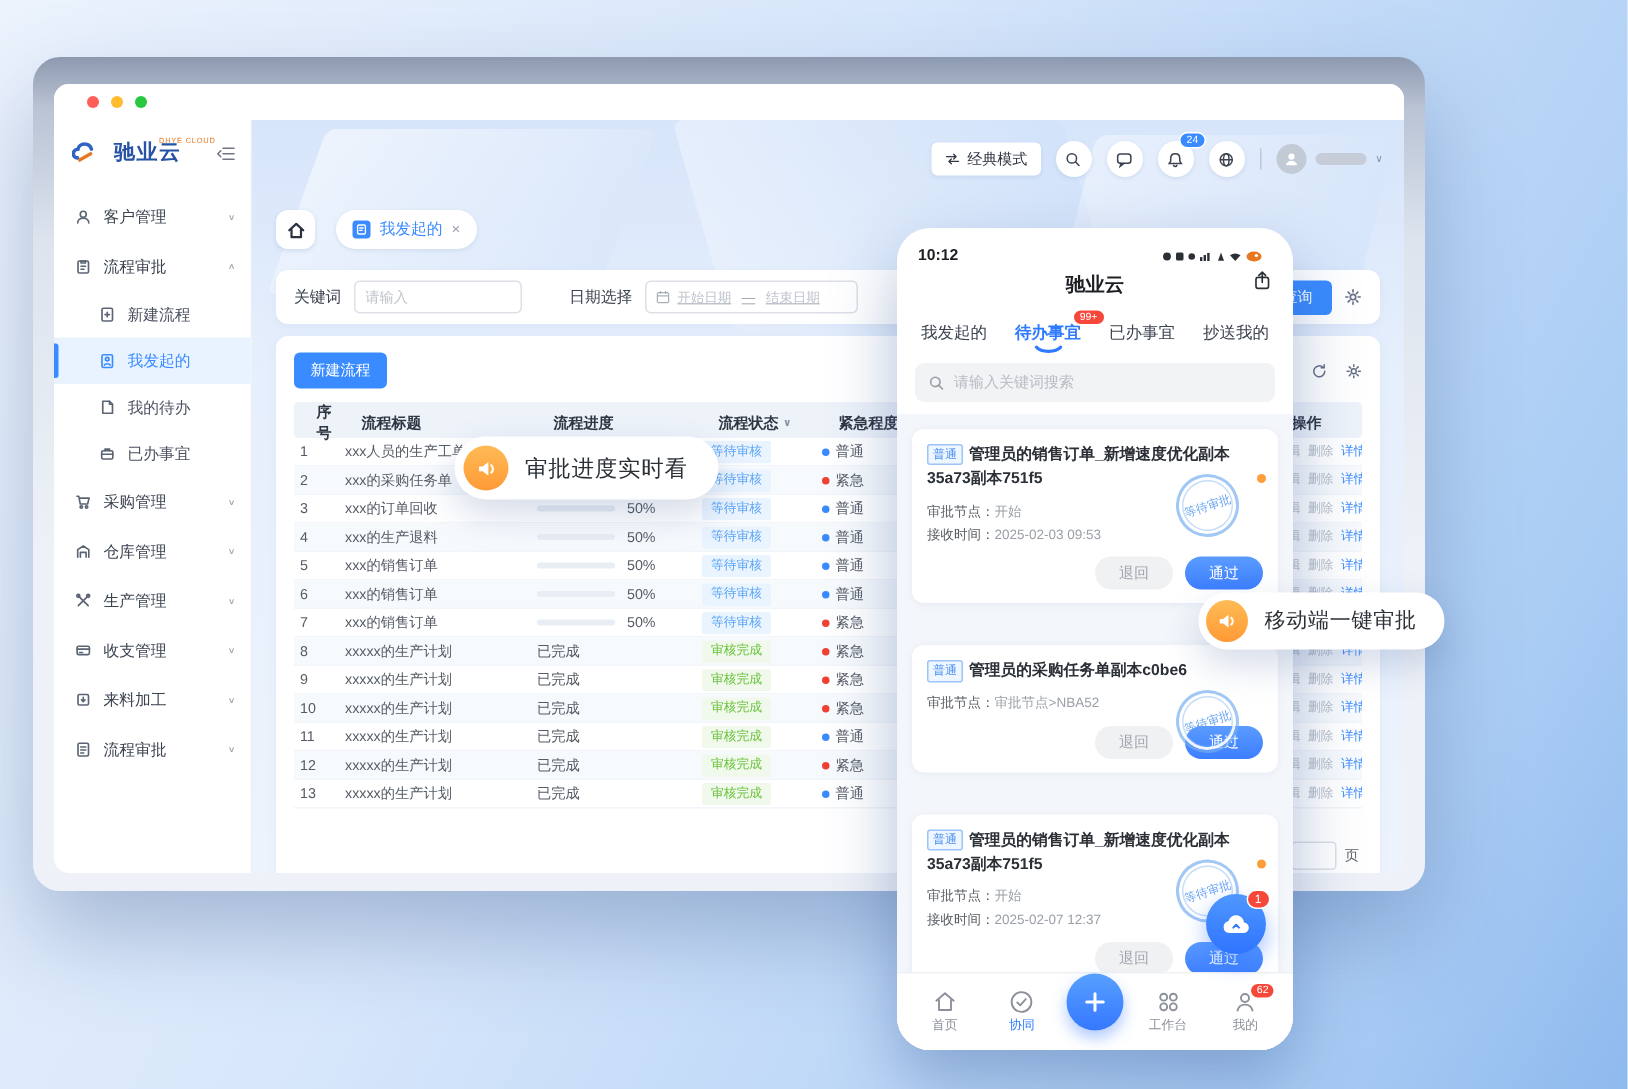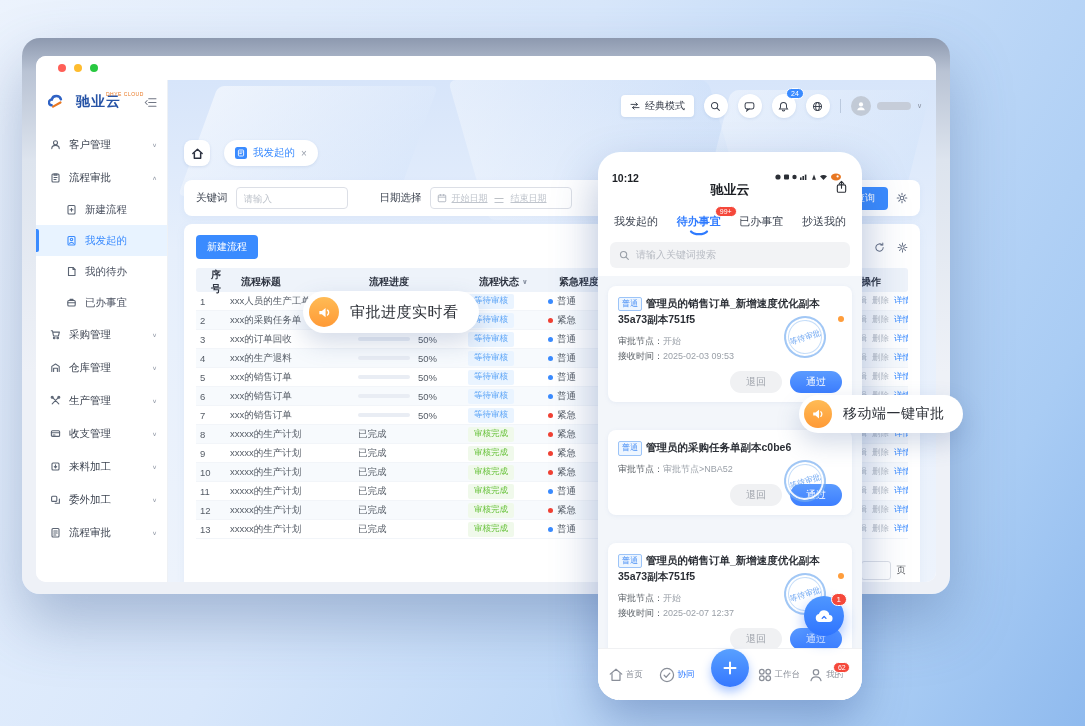--- a/index.html
+++ b/index.html
@@ -96,21 +96,21 @@
   .opscell{display:flex;gap:5px;font-size:8.5px;}
   .op{color:#b7bdc6;cursor:pointer;}
   .op.primary{color:#3a8bff;}
   .pagerow{position:absolute;right:14px;bottom:12px;display:flex;align-items:center;gap:6px;font-size:9.5px;color:#606266;}
   .pgnext{width:18px;height:18px;border:1px solid #dcdfe6;border-radius:3px;display:flex;align-items:center;justify-content:center;font-size:9px;color:#606266;cursor:pointer;background:#fff;}
   .pginput{width:30px;height:19px;border:1px solid #dcdfe6;border-radius:3px;outline:none;text-align:center;font-size:9.5px;}
 
   
   .phone{position:absolute;left:598px;top:152px;width:264px;height:548px;background:#fff;border-radius:22px;
          box-shadow:0 20px 45px rgba(50,85,150,.38);overflow:hidden;z-index:5;display:flex;flex-direction:column;}
-  .statusbar{height:24px;display:flex;align-items:flex-start;justify-content:space-between;padding:20px 14px 0;}
+  .statusbar{height:24px;display:flex;align-items:flex-end;justify-content:space-between;padding:8px 14px 0;}
   .stime{font-size:10.5px;font-weight:bold;color:#1c1f24;}
   .phead{height:28px;display:flex;align-items:center;justify-content:center;position:relative;}
   .ptitle{font-size:13px;font-weight:bold;color:#1c1f24;}
   .shareico{position:absolute;right:14px;top:4px;cursor:pointer;}
   .shareico svg *{fill:none;stroke:#2b2f36;stroke-width:1.2;stroke-linecap:round;stroke-linejoin:round;}
   .ptabs{height:34px;display:flex;align-items:center;justify-content:space-between;padding:0 16px;}
   .ptab{font-size:11px;color:#3c4350;position:relative;cursor:pointer;}
   .ptab.active{color:#2f7bff;font-weight:bold;}
   .ptab .arc{position:absolute;left:50%;transform:translateX(-50%);bottom:-7px;}
   .pbadge{position:absolute;top:-8px;right:-16px;background:#f5483b;color:#fff;font-size:7px;border-radius:7px;padding:1px 4px;border:1.5px solid #fff;font-weight:normal;}
@@ -127,21 +127,21 @@
   .pmeta{font-size:9px;color:#5a6066;margin-top:6px;line-height:1.7;}
   .pmeta .mv{color:#9aa0a8;}
   .pbtns{display:flex;justify-content:flex-end;gap:8px;margin-top:7px;}
   .btn-reject{width:52px;height:22px;border-radius:11px;background:#f0f1f3;color:#a0a5ad;font-size:10px;border:none;cursor:pointer;}
   .btn-approve{width:52px;height:22px;border-radius:11px;background:linear-gradient(180deg,#5b9bff,#3c7eff);color:#fff;font-size:10px;border:none;cursor:pointer;}
   .fab{position:absolute;right:18px;bottom:64px;width:40px;height:40px;border-radius:50%;background:linear-gradient(180deg,#4f97ff,#2f74ff);
        display:flex;align-items:center;justify-content:center;box-shadow:0 6px 14px rgba(47,116,255,.45);cursor:pointer;z-index:7;}
   .fabbadge{position:absolute;top:-3px;right:-3px;background:#f5483b;color:#fff;font-size:8px;border-radius:8px;padding:1px 5px;border:1.5px solid #fff;}
   .pnav{position:absolute;left:0;right:0;bottom:0;height:52px;background:#fff;border-top:1px solid #f0f1f3;
         display:flex;align-items:center;justify-content:space-around;padding:0 6px;z-index:6;}
-  .pni{display:flex;flex-direction:row;align-items:center;gap:2px;font-size:8.5px;color:#8a8f99;cursor:pointer;position:relative;width:44px;text-align:center;}
+  .pni{display:flex;flex-direction:column;align-items:center;gap:2px;font-size:8.5px;color:#8a8f99;cursor:pointer;position:relative;width:44px;text-align:center;}
   .pni.active{color:#2f7bff;}
   .pni svg *{fill:none;stroke:#8a8f99;stroke-width:1.4;stroke-linecap:round;stroke-linejoin:round;}
   .plus{width:38px;height:38px;border-radius:50%;background:linear-gradient(180deg,#58a0ff,#3577ff);display:flex;align-items:center;justify-content:center;
         margin-top:-14px;box-shadow:0 5px 10px rgba(53,119,255,.4);cursor:pointer;}
   .navbadge{position:absolute;top:-5px;right:2px;background:#f5483b;color:#fff;font-size:7px;border-radius:7px;padding:1px 3.5px;border:1.5px solid #fff;}
 
   
   .tip{position:absolute;background:#fff;border-radius:24px;display:flex;align-items:center;gap:11px;
        box-shadow:0 10px 24px rgba(60,90,150,.22);z-index:10;padding:6px 20px 6px 6px;}
   .tipico{width:30px;height:30px;border-radius:50%;background:linear-gradient(180deg,#ffbb55,#ff9a36);display:flex;align-items:center;justify-content:center;}
@@ -281,30 +281,20 @@
             <span class="chev">∨</span>
           </div>
           <div class="mi">
             <span class="icon11">
                 <svg width="11" height="11" viewBox="0 0 11 11">
                   <rect x="2" y="2" width="7" height="7" rx="1"></rect>
                   <path d="M5.5 3.8v2.8M4.3 5.5L5.5 6.8 6.7 5.5"></path>
                 </svg>
               </span>
             <span>来料加工</span>
-            <span class="chev">∨</span>
-          </div>
-          <div class="mi">
-            <span class="icon11">
-                <svg width="11" height="11" viewBox="0 0 11 11">
-                  <rect x="1.6" y="2.2" width="5.2" height="5.2" rx="1"></rect>
-                  <path d="M5.2 9.2h4.2V5"></path>
-                </svg>
-              </span>
-            <span>委外加工</span>
             <span class="chev">∨</span>
           </div>
           <div class="mi">
             <span class="icon11">
                 <svg width="11" height="11" viewBox="0 0 11 11">
                   <rect x="2" y="1.5" width="7" height="8.5" rx="1"></rect>
                   <path d="M3.8 4h3.4M3.8 6h3.4M3.8 8h2"></path>
                 </svg>
               </span>
             <span>流程审批</span>

